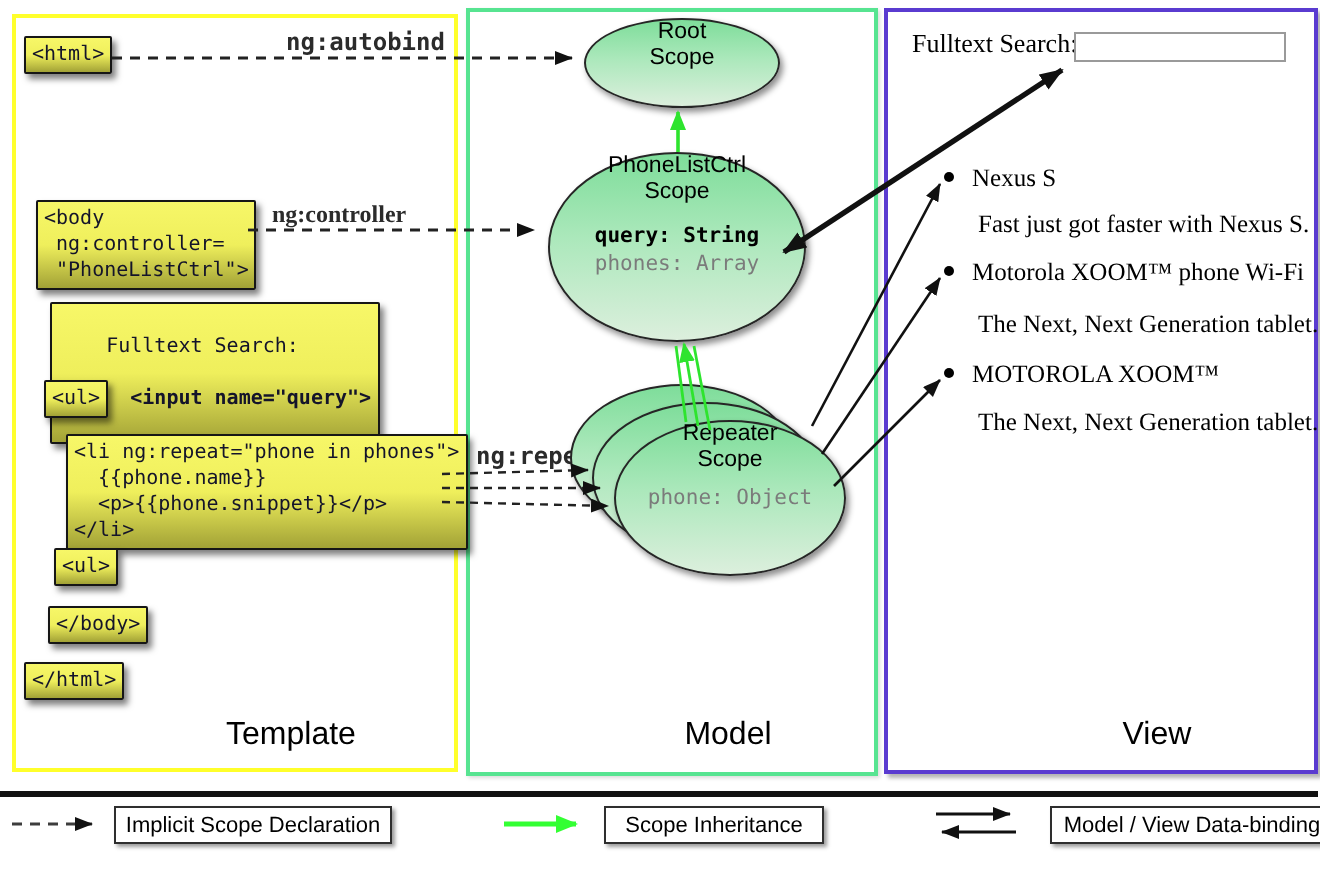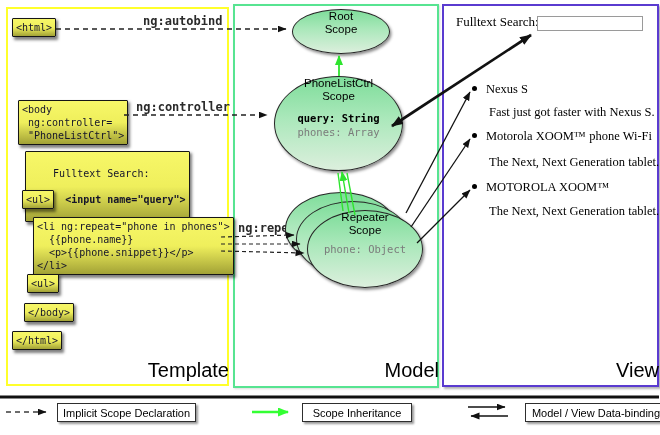--- a/index.html
+++ b/index.html
@@ -1,20 +1,20 @@
 <!DOCTYPE html>
 <html><head>
 <meta charset="utf-8">
 <style>
   html,body{margin:0;padding:0;background:#fff;}
   #canvas{position:relative;width:660px;height:435px;background:#fff;overflow:hidden;
           font-family:"Liberation Sans",sans-serif;}
   .panel{position:absolute;background:#fff;}
-  .panel-label{position:absolute;width:100%;text-align:right;font-size:20px;color:#000;
-               font-family:"Liberation Sans",sans-serif;}
+  .panel-label{position:absolute;width:100%;text-align:center;font-size:16px;color:#000;
+               font-family:"Liberation Sans",sans-serif;margin-left:28px;}
   
   .codebox{position:absolute;display:inline-block;white-space:pre;
            font-family:"DejaVu Sans Mono","Liberation Mono",monospace;
            font-size:10px;line-height:1.3;color:#14142a;
            background:linear-gradient(180deg,#f7f768 0%,#efef5c 50%,#a2a236 100%);
            border:1.5px solid #161616;border-radius:1px;
            box-shadow:2px 2.5px 3px rgba(0,0,0,.5);padding:2px 3px;}
   .codebox .bold{font-weight:bold;}
   .arrowlabel{position:absolute;font-family:"DejaVu Sans Mono","Liberation Mono",monospace;
               font-size:12px;font-weight:bold;color:#2b2b2b;white-space:pre;}
@@ -53,21 +53,21 @@
   <div class="panel-label" style="left:6px;top:359px;width:223px;">Template</div>
   <div class="panel-label" style="left:233px;top:359px;width:206px;">Model</div>
   <div class="panel-label" style="left:442px;top:359px;width:217px;">View</div>
 
   <div class="codebox" style="left:12px;top:18px;">&lt;html&gt;</div>
   <div class="arrowlabel" style="left:143px;top:14px;">ng:autobind</div>
 
   <div class="codebox" style="left:18px;top:100px;">&lt;body
  ng:controller=
  "PhoneListCtrl"&gt;</div>
-  <div class="arrowlabel" style="left:136px;top:100px;">ng:controller</div>
+  <div class="arrowlabel" style="left:136px;top:100px;font-family:Liberation Serif, serif;">ng:controller</div>
 
   <div class="codebox" style="left:25px;top:151px;">
     <span>Fulltext Search:</span><br>
     <span class="bold">  &lt;input name="query"&gt;</span>
   </div>
 
   <div class="codebox" style="left:22px;top:190px;">&lt;ul&gt;</div>
 
   <div class="codebox" style="left:33px;top:217px;">&lt;li ng:repeat="phone in phones"&gt;
   {{phone.name}}

